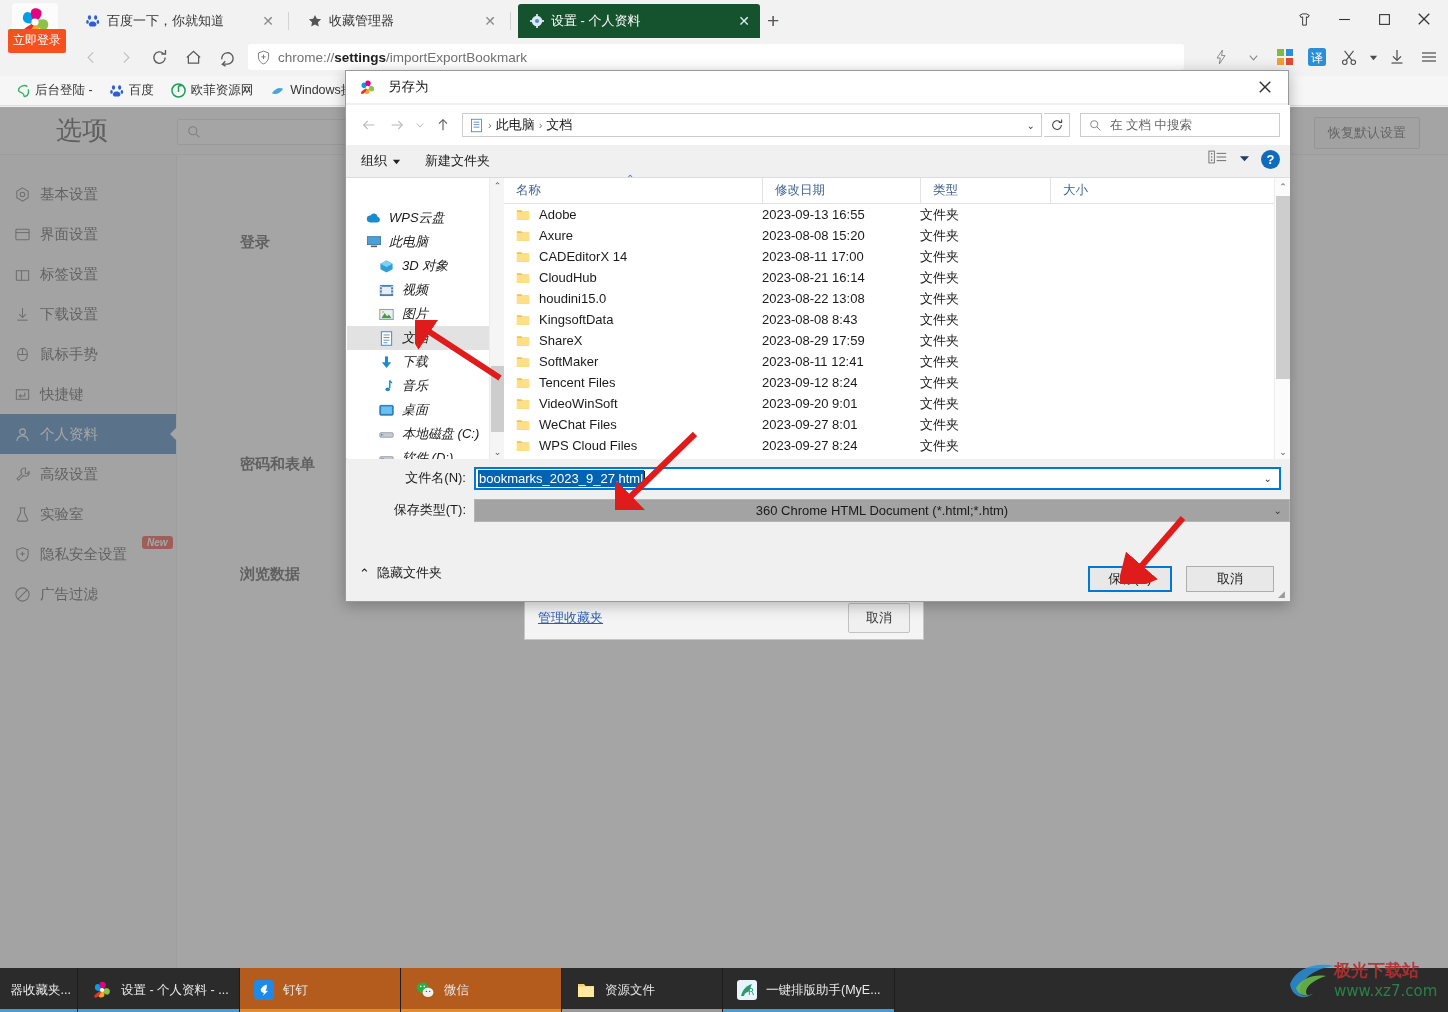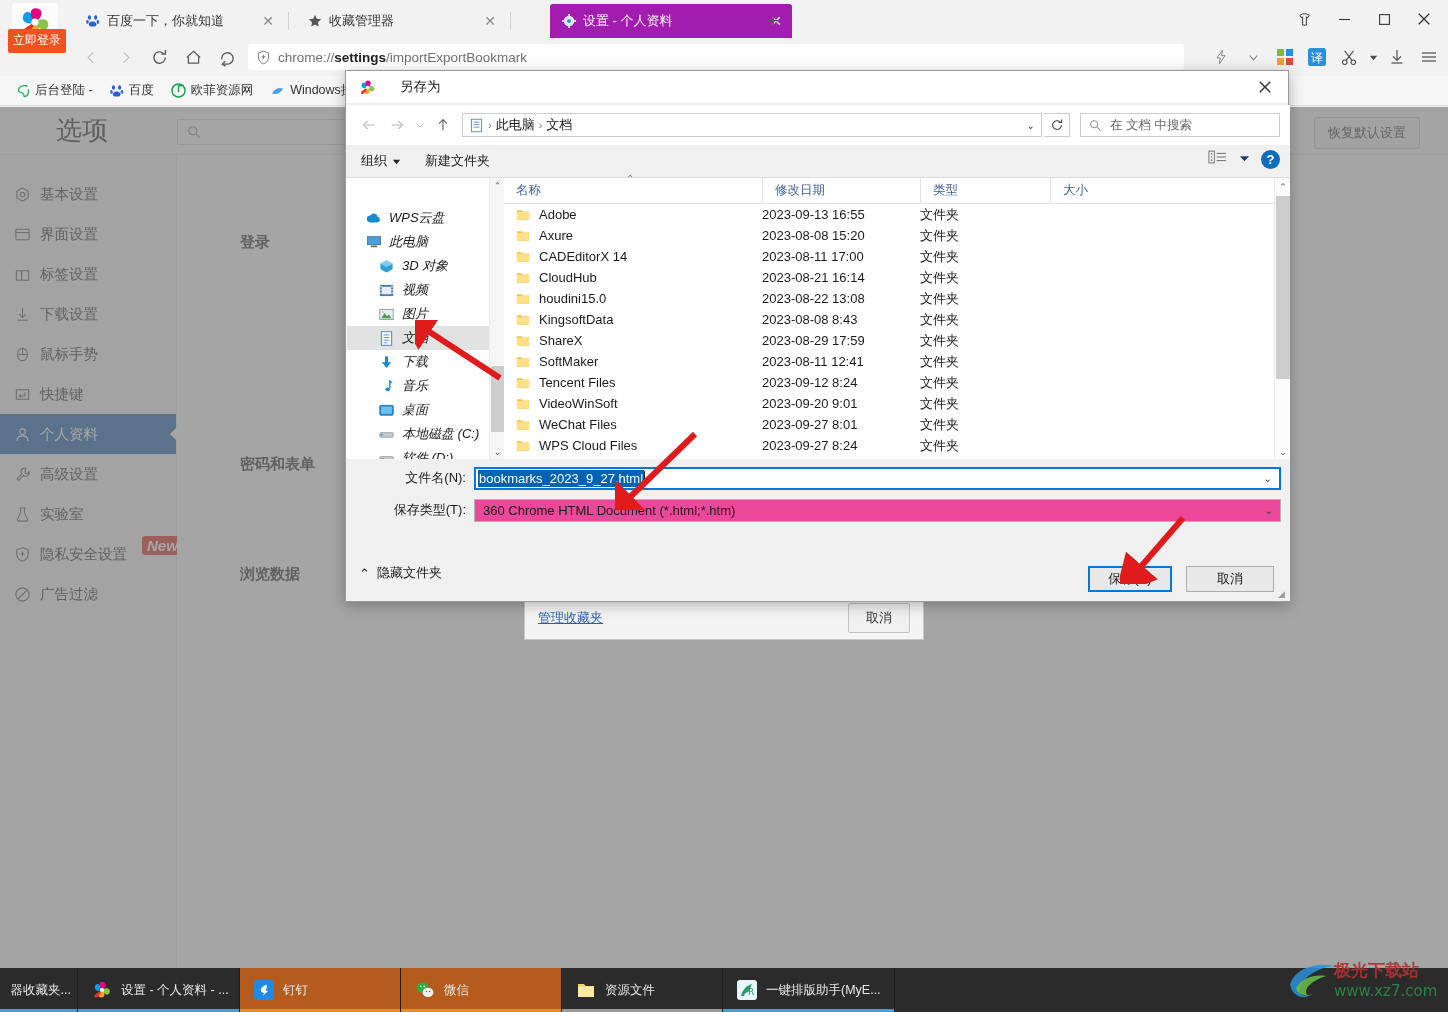--- a/index.html
+++ b/index.html
@@ -34,23 +34,22 @@
     padding: 3px 5px 4px 5px; border-radius: 2px; white-space: nowrap;
     letter-spacing: 0px;
   }
   .tab {
     position: absolute; top: 4px; height: 34px;
     display: flex; align-items: center; gap: 7px;
     padding: 0 8px 0 12px; font-size: 13px; color: #333;
   }
   .tab.inactive { background: #f2f2f2; }
   .tab.active {
-    background: #a21caf; color: #fff;
+    background: #14532d; color: #fff;
     border-radius: 3px 3px 0 0;
-    margin-left: 32px;
   }
   .tab-title { flex: 1; white-space: nowrap; overflow: hidden;
     text-overflow: ellipsis; }
   .tab-close {
     font-size: 14px; color: #888; width: 16px; text-align: center;
     line-height: 1;
   }
   .tab.active .tab-close { color: #dbeaf8; }
   .tab-sep {
     position: absolute; top: 12px; width: 1px; height: 18px;
@@ -143,21 +142,21 @@
     content: ""; position: absolute; right: -1px; top: 13px;
     width: 0; height: 0; border-top: 7px solid transparent;
     border-bottom: 7px solid transparent; border-right: 7px solid #fff;
   }
   .side-icon {
     position: absolute; left: 13px; width: 18px; height: 18px;
     display: flex; align-items: center; justify-content: center;
   }
   .new-badge {
     position: absolute; left: 142px; top: 2px;
-    background: #e8483c; color: #fff; font-size: 15px;
+    background: #e8483c; color: #fff; font-size: 10px;
     padding: 1px 5px; border-radius: 3px; font-style: italic;
     font-weight: bold;
   }
   .settings-content { position: absolute; left: 177px; top: 48px;
     width: 1271px; height: 813px; background: #fff; }
   .content-section {
     position: absolute; left: 63px; font-size: 15px; color: #4a4a4a;
     font-weight: bold;
   }
   .dim-overlay {
@@ -179,21 +178,21 @@
     font-size: 13px; padding: 5px 17px; border-radius: 2px;
   }
 
   
   .saveas {
     position: absolute; left: 345px; top: 70px; width: 944px; height: 532px;
     background: #f0f0f0; border: 1px solid #9a9a9a;
     box-shadow: 0 3px 14px rgba(0,0,0,0.28); z-index: 20;
   }
   .sa-title {
-    height: 32px; display: flex; align-items: center; gap: 24px;
+    height: 32px; display: flex; align-items: center; gap: 12px;
     padding-left: 13px; background: #fff;
   }
   .sa-title-text { font-size: 13.5px; color: #1a1a1a; }
   .sa-close {
     position: absolute; right: 0; top: 0; width: 46px; height: 32px;
     display: flex; align-items: center; justify-content: center;
     color: #333; font-size: 15px;
   }
   .sa-navrow {
     position: absolute; left: 0; top: 34px; width: 944px; height: 40px;
@@ -316,23 +315,23 @@
     padding: 0 2px; position: relative;
   }
   .fld-input .sel-text {
     background: #0063b1; color: #fff; font-size: 13px; padding: 1px 1px;
     font-family: "Liberation Sans", sans-serif;
   }
   .caret-line { width: 1px; height: 15px; background: #222; margin-left: 0px; }
   .fld-caret { position: absolute; right: 7px; font-size: 10px;
     color: #3a3a3a; }
   .fld-combo {
-    flex: 1; margin-right: 9px; height: 23px; background: #ec4899;
+    flex: 1; height: 23px; background: #a3a3a3;
     border: 1px solid #b4b4b4; display: flex; align-items: center;
-    padding: 0 8px; position: relative; font-size: 13px; color: #1a1a1a;
+    padding: 0 8px; position: relative; font-size: 13px; color: #1a1a1a; justify-content: center;
   }
   .sa-footer {
     position: absolute; left: 0; top: 454px; width: 944px; height: 76px;
     background: #f0f0f0;
   }
   .hidefolder {
     position: absolute; left: 13px; top: 39px; font-size: 13px;
     color: #1a1a1a; display: flex; align-items: center; gap: 7px;
   }
   .btn-save {

